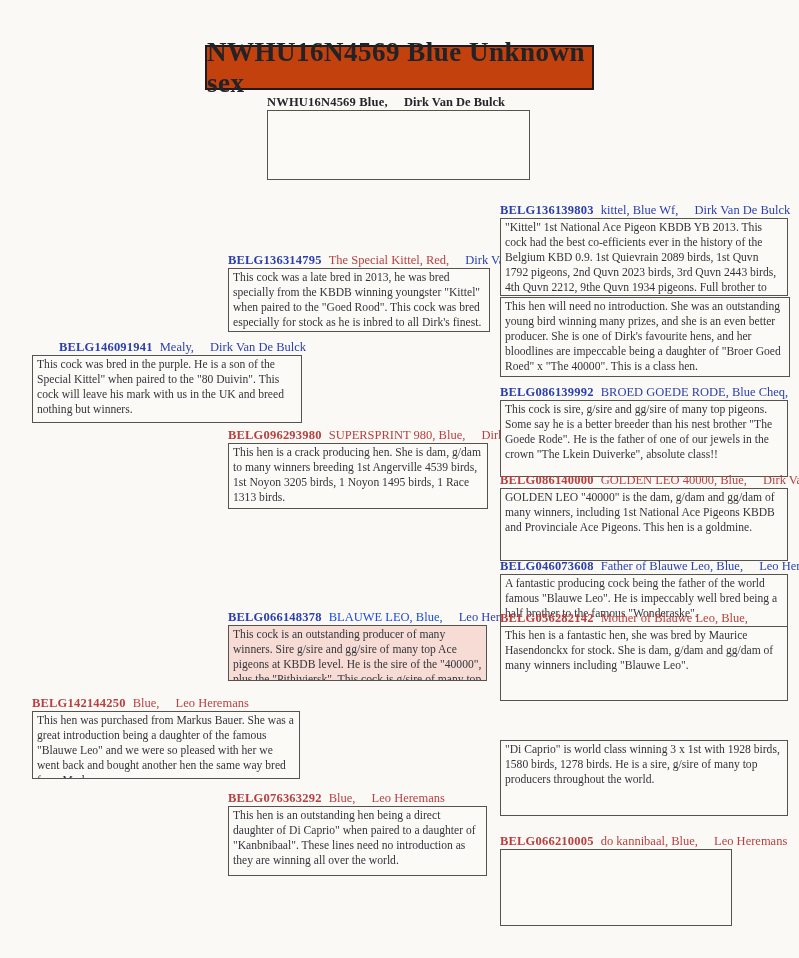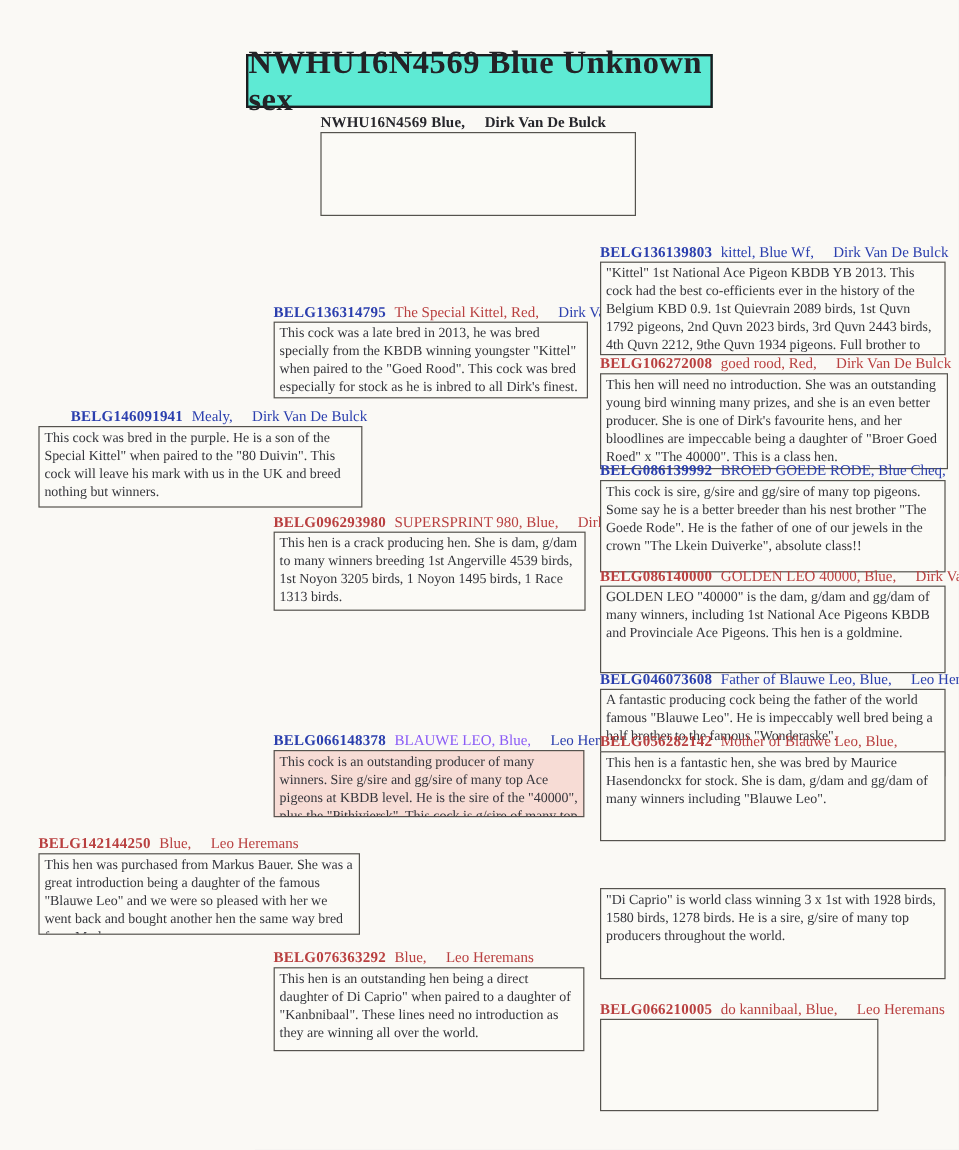--- a/index.html
+++ b/index.html
@@ -20,21 +20,21 @@
     font-size:23px; font-weight:bold;
     letter-spacing:0.5px;
   }
   .banner {
     position:absolute; left:205px; top:45px; width:389px; height:45px;
     border:2px solid #1c1c1f;
     display:flex; align-items:center; justify-content:center;
     font-size:27px; font-weight:bold; color:#232327;
     letter-spacing:0.5px;
     box-sizing:border-box;
-    background:#5eead4;
+    background:#c2410c;
   }
   .entry { position:absolute; }
   .hdr {
     font-size:12.5px;
     white-space:nowrap;
     margin-bottom:1px;
     line-height:13px;
   }
   .hdr .id { font-weight:bold; letter-spacing:0.2px; }
   .hdr .nm { margin-left:4px; }
@@ -81,21 +81,21 @@
       <span class="id" style="color: rgb(185, 64, 64);">BELG096293980</span>
       <span class="nm" style="color: rgb(185, 64, 64);">SUPERSPRINT 980, Blue,</span>
       <span class="fan" style="color: rgb(185, 64, 64);">Dirk Van De B</span>
     </div>
     <div class="box" style="height:66px;">This hen is a crack producing hen.  She is dam, g/dam to many winners breeding 1st Angerville 4539 birds, 1st Noyon 3205 birds, 1 Noyon 1495 birds, 1 Race 1313 birds.</div>
   </div>
 
   <div class="entry" style="left:228px;top:611px;width:259px;">
     <div class="hdr">
       <span class="id" style="color: rgb(43, 63, 174);">BELG066148378</span>
-      <span class="nm" style="color: #8b5cf6;">BLAUWE LEO, Blue,</span>
+      <span class="nm" style="color: #1d4ed8;">BLAUWE LEO, Blue,</span>
       <span class="fan" style="color: rgb(43, 63, 174);">Leo Heremans</span>
     </div>
     <div class="box" style="height: 56px; background-color: rgb(247, 220, 213);">This cock is an outstanding producer of many winners.  Sire g/sire and gg/sire of many top Ace pigeons at KBDB level. He is the sire of the "40000", plus the "Pithiviersk".  This cock is g/sire of many top producers and sad to see that he has gone to China.</div>
   </div>
 
   <div class="entry" style="left:228px;top:792px;width:259px;">
     <div class="hdr">
       <span class="id" style="color: rgb(185, 64, 64);">BELG076363292</span>
       <span class="nm" style="color: rgb(185, 64, 64);">Blue,</span>
       <span class="fan" style="color: rgb(185, 64, 64);">Leo Heremans</span>
@@ -124,25 +124,20 @@
   <div class="entry" style="left:500px;top:204px;width:288px;">
     <div class="hdr">
       <span class="id" style="color: rgb(43, 63, 174);">BELG136139803</span>
       <span class="nm" style="color: rgb(43, 63, 174);">kittel, Blue Wf,</span>
       <span class="fan" style="color: rgb(43, 63, 174);">Dirk Van De Bulck</span>
     </div>
     <div class="box" style="height:78px;">"Kittel" 1st National Ace Pigeon KBDB YB 2013.  This cock had the best co-efficients ever in the history of the Belgium KBD 0.9.  1st Quievrain 2089 birds, 1st Quvn 1792 pigeons, 2nd Quvn 2023 birds, 3rd Quvn 2443 birds, 4th Quvn 2212, 9the Quvn 1934 pigeons. Full brother to</div>
   </div>
 
   <div class="entry" style="left:500px;top:297px;width:290px;">
-    <div class="hdr">
-      <span class="id" style="color: rgb(185, 64, 64);">BELG106272008</span>
-      <span class="nm" style="color: rgb(185, 64, 64);">goed rood, Red,</span>
-      <span class="fan" style="color: rgb(185, 64, 64);">Dirk Van De Bulck</span>
-    </div>
     <div class="box" style="height:80px;">This hen will need no introduction.  She was an outstanding young bird winning many prizes, and  she is an even better producer.  She is one of Dirk's favourite hens, and her bloodlines are impeccable being a daughter of "Broer Goed Roed" x "The 40000".   This is a class hen.</div>
   </div>
 
   <div class="entry" style="left:500px;top:386px;width:288px;">
     <div class="hdr">
       <span class="id" style="color: rgb(43, 63, 174);">BELG086139992</span>
       <span class="nm" style="color: rgb(43, 63, 174);">BROED GOEDE RODE, Blue Cheq,</span>
       
     </div>
     <div class="box" style="height:77px;">This cock is sire, g/sire and gg/sire of many top pigeons. Some say he is a better breeder than his nest brother "The Goede Rode".  He is the father of one of our jewels in the crown "The Lkein Duiverke", absolute class!!</div>

